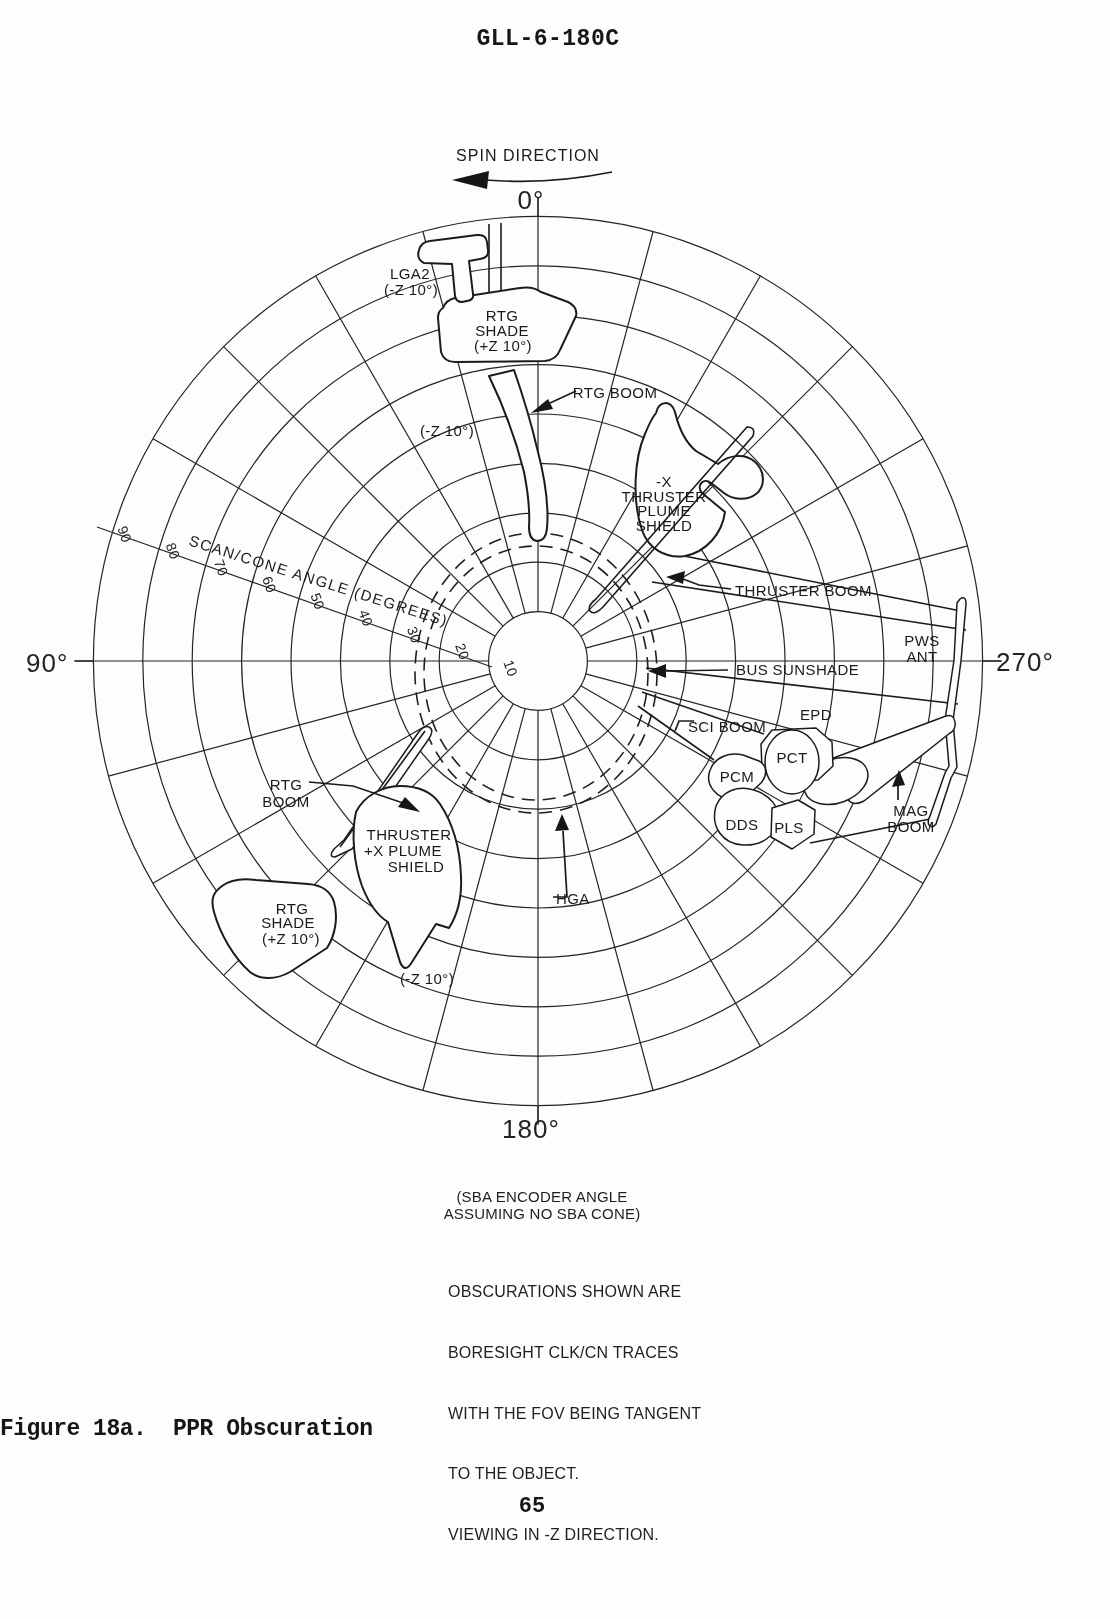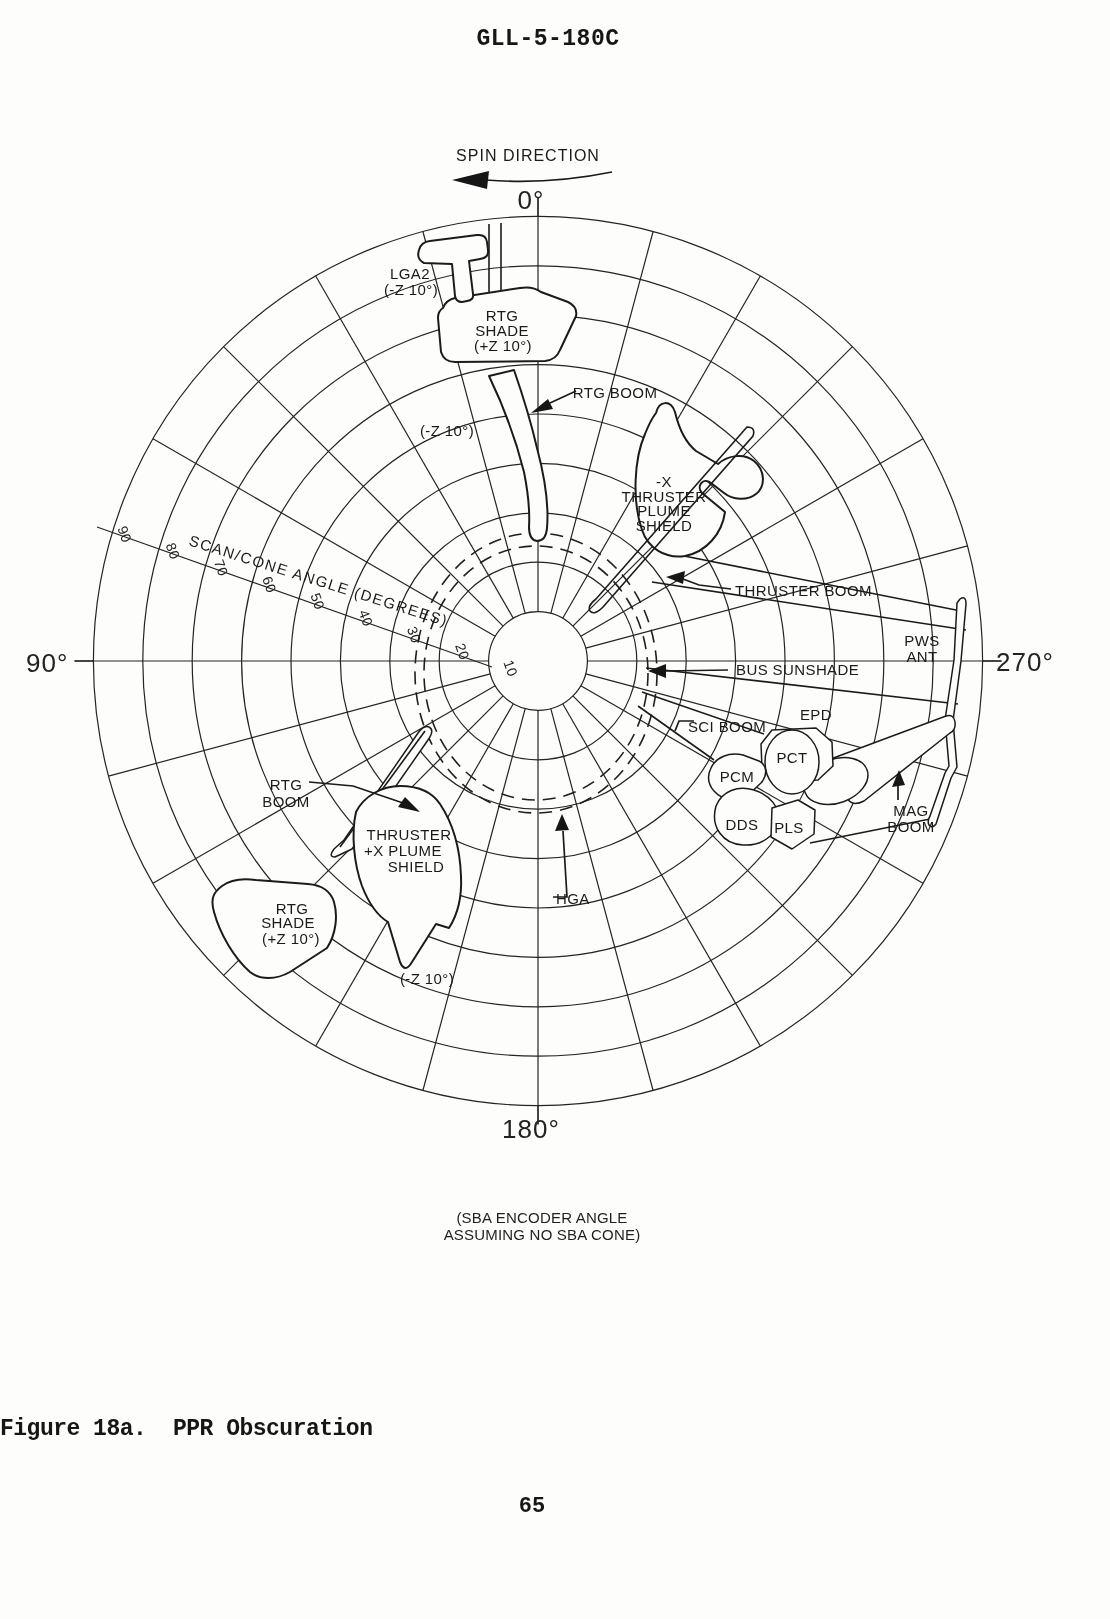--- a/index.html
+++ b/index.html
@@ -5,21 +5,21 @@
   html,body{margin:0;padding:0;background:#e8e8e8;}
   .page{position:relative;width:1110px;height:1619px;background:#fdfdfb;overflow:hidden;
         font-family:"Liberation Sans",sans-serif;color:#1a1a1a;}
   .abs{position:absolute;}
   .tw{font-family:"Liberation Mono",monospace;color:#161616;}
   .doc-id{top:26px;left:0;width:1096px;text-align:center;font-size:23px;letter-spacing:.5px;font-weight:bold;}
   .caption{top:1416px;left:0;width:1100px;text-align:left;font-size:23px;letter-spacing:-0.5px;
            font-weight:bold;white-space:pre;}
   .pageno{top:1494px;left:0;width:1064px;text-align:center;font-size:22px;font-weight:bold;font-family:Liberation Mono, monospace;}
   .sba{top:1188px;left:392px;width:300px;text-align:center;font-size:15px;line-height:17px;
-       color:#1f1f1f;letter-spacing:.2px;margin-top:21px;}
+       color:#1f1f1f;letter-spacing:.2px;}
   .obsc{top:1242px;left:448px;font-size:16px;line-height:20.2px;color:#1f1f1f;letter-spacing:.2px;white-space:pre;}
   svg text{fill:#1a1a1a;font-family:"Liberation Sans",sans-serif;}
   .gl{fill:none;stroke:#242424;stroke-width:1.2;}
   .gl2{fill:none;stroke:#242424;stroke-width:1.7;}
   .dash{fill:none;stroke:#1f1f1f;stroke-width:1.6;stroke-dasharray:13 8;}
   .blob{fill:#fdfdfb;stroke:#1b1b1b;stroke-width:2;stroke-linejoin:round;}
   .thin{fill:#fdfdfb;stroke:#1b1b1b;stroke-width:1.5;stroke-linejoin:round;}
   .tr{fill:none;stroke:#1b1b1b;stroke-width:1.6;}
   .ldr{fill:none;stroke:#1b1b1b;stroke-width:1.7;}
   .arr{fill:#161616;stroke:none;}
@@ -28,21 +28,21 @@
   .deg{font-size:26px;letter-spacing:1px;fill:#222;}
   .tick{font-size:14px;letter-spacing:.5px;fill:#222;}
   .spin{font-size:16px;letter-spacing:1px;}
   .axis{font-size:15px;letter-spacing:1.6px;}
 </style>
 </head>
 <body>
 
 <div class="page">
 
-  <div class="abs tw doc-id">GLL-5-180C</div>
+  <div class="abs tw doc-id">GLL-6-180C</div>
 
   <svg class="abs" style="top:0;left:0;" width="1110" height="1619" viewBox="0 0 1110 1619">
 
     <g id="grid-layer">
         <circle cx="538" cy="661" r="49.4" class="gl"></circle>
         <circle cx="538" cy="661" r="98.8" class="gl"></circle>
         <circle cx="538" cy="661" r="148.2" class="gl"></circle>
         <circle cx="538" cy="661" r="197.6" class="gl"></circle>
         <circle cx="538" cy="661" r="247.0" class="gl"></circle>
         <circle cx="538" cy="661" r="296.4" class="gl"></circle>
@@ -219,16 +219,23 @@
     <text class="lbl mid" x="291" y="944">(+Z 10°)</text>
 
     <text class="lbl mid" x="427" y="984">(-Z 10°)</text>
   </svg>
 
   <div class="abs sba">
     <div>(SBA ENCODER ANGLE</div>
     <div>ASSUMING NO SBA CONE)</div>
   </div>
 
+  <div class="abs obsc">
+    <div>OBSCURATIONS SHOWN ARE</div>
+    <div>BORESIGHT CLK/CN TRACES</div>
+    <div>WITH THE FOV BEING TANGENT</div>
+    <div>TO THE OBJECT.</div>
+    <div>VIEWING IN -Z DIRECTION.</div>
+  </div>
 
   <div class="abs tw caption">Figure 18a.  PPR Obscuration</div>
   <div class="abs tw pageno">65</div>
 </div>
 
 </body></html>

